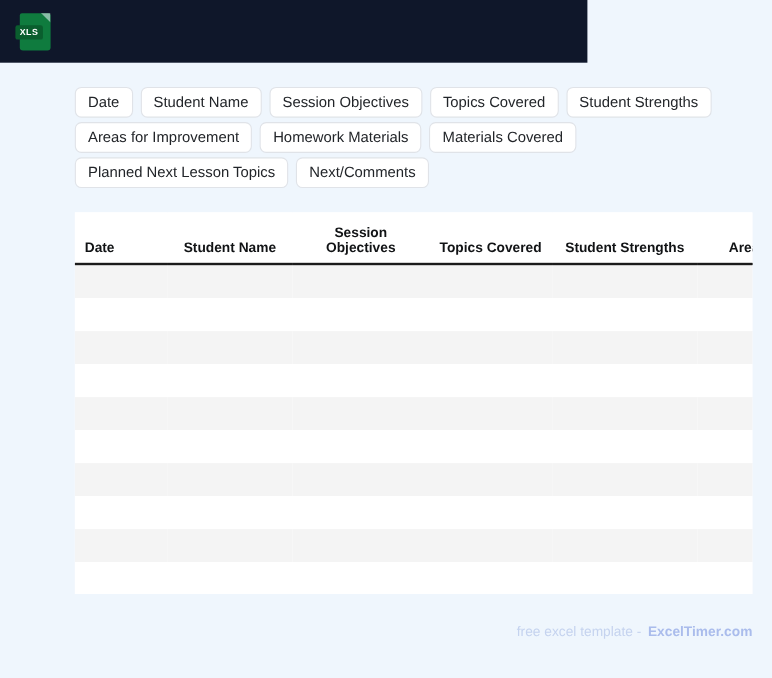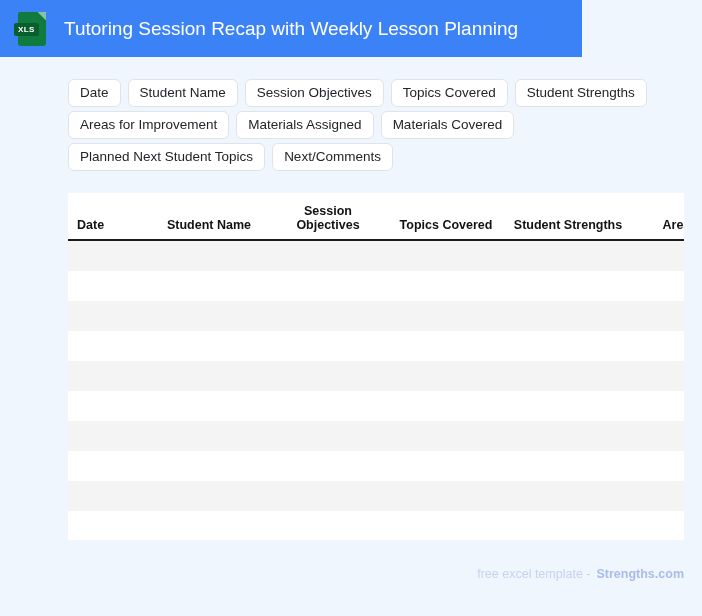--- a/index.html
+++ b/index.html
@@ -13,23 +13,23 @@
     font-family: "Liberation Sans", sans-serif;
     overflow: hidden;
     position: relative;
   }
 
   
   .header-bar {
     position: absolute;
     left: 0;
     top: 0;
-    width: 582px;
+    width: 534px;
     height: 57px;
-    background: #3b82f6;
+    background: #0f172a;
     display: flex;
     align-items: center;
     box-sizing: border-box;
     padding-left: 18px;
   }
   .xls-icon {
     position: relative;
     width: 28px;
     height: 34px;
     flex: 0 0 auto;
@@ -166,41 +166,40 @@
 </style>
 </head>
 <body>
 
 <div class="header-bar">
   <div class="xls-icon">
     <div class="sheet"></div>
     <div class="fold"></div>
     <div class="badge">XLS</div>
   </div>
-  <div class="header-title">Tutoring Session Recap with Weekly Lesson Planning</div>
 </div>
 
 <div class="chip-area">
 
   <div class="chip-row">
     <div class="chip">Date</div>
     <div class="chip">Student Name</div>
     <div class="chip">Session Objectives</div>
     <div class="chip">Topics Covered</div>
     <div class="chip">Student Strengths</div>
   </div>
 
   <div class="chip-row">
     <div class="chip">Areas for Improvement</div>
-    <div class="chip">Materials Assigned</div>
+    <div class="chip">Homework Materials</div>
     <div class="chip">Materials Covered</div>
   </div>
 
   <div class="chip-row">
-    <div class="chip">Planned Next Student Topics</div>
+    <div class="chip">Planned Next Lesson Topics</div>
     <div class="chip">Next/Comments</div>
   </div>
 
 </div>
 
 <div class="table-wrap">
   <table class="sheet-table">
     <colgroup>
       <col style="width:84px">
       <col style="width:114px">
@@ -298,14 +297,14 @@
           <td></td>
           <td></td>
           <td></td>
           <td></td>
       </tr>
     </tbody>
   </table>
 </div>
 
 <div class="footer">
-  <span class="lead">free excel template -</span><span class="brand">Strengths.com</span>
+  <span class="lead">free excel template -</span><span class="brand">ExcelTimer.com</span>
 </div>
 
 </body></html>

